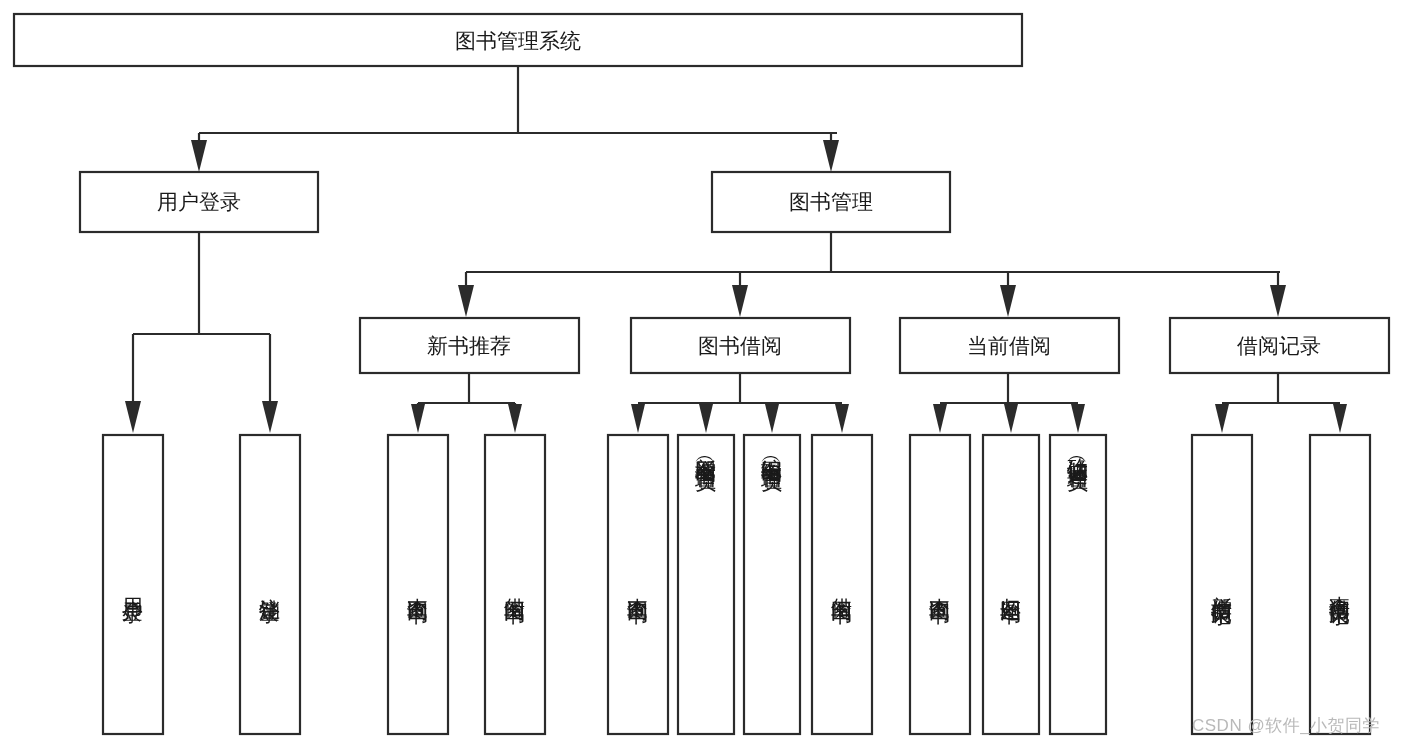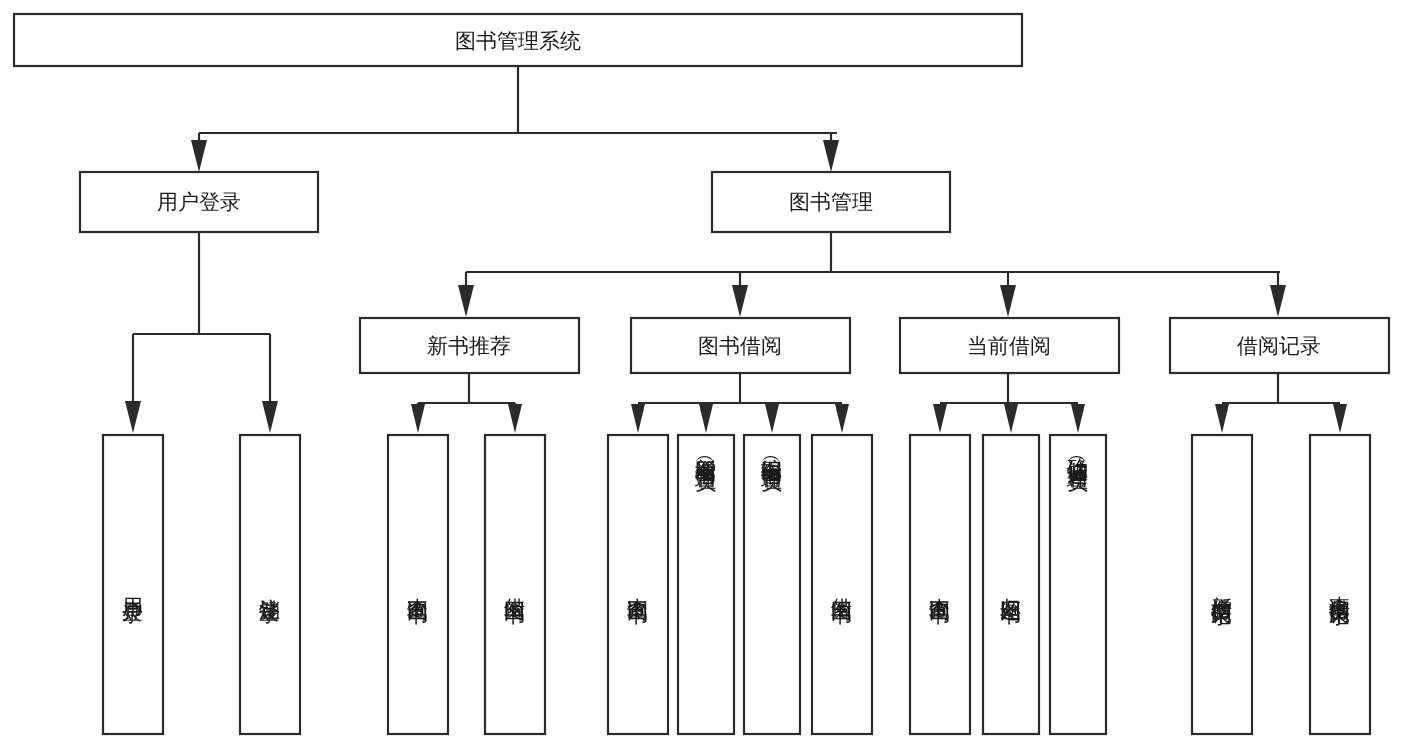--- a/index.html
+++ b/index.html
@@ -235,14 +235,15 @@
   <div class="leaf-label-wrap" style="left:1050px; top:435px; width:56px; height:299px; align-items:flex-start;">
     <span class="leaf-label" style="margin-top:6px;">确认归还（管理员）</span>
   </div>
   <div class="leaf-label-wrap" style="left:1192px; top:435px; width:60px; height:299px;">
     <span class="leaf-label">新增借阅记录</span>
   </div>
   <div class="leaf-label-wrap" style="left:1310px; top:435px; width:60px; height:299px;">
     <span class="leaf-label">查询借阅记录</span>
   </div>
 
+  <div class="watermark">CSDN @软件_小贺同学</div>
 
 </div>
 
 </body></html>

